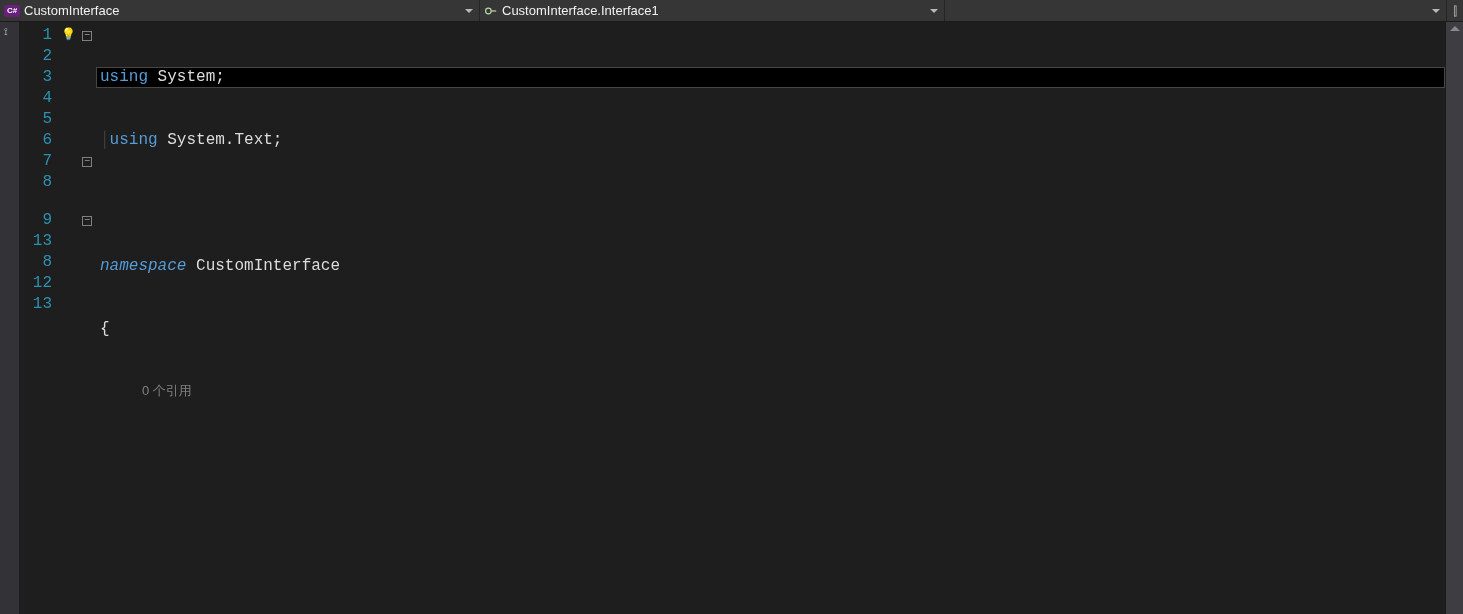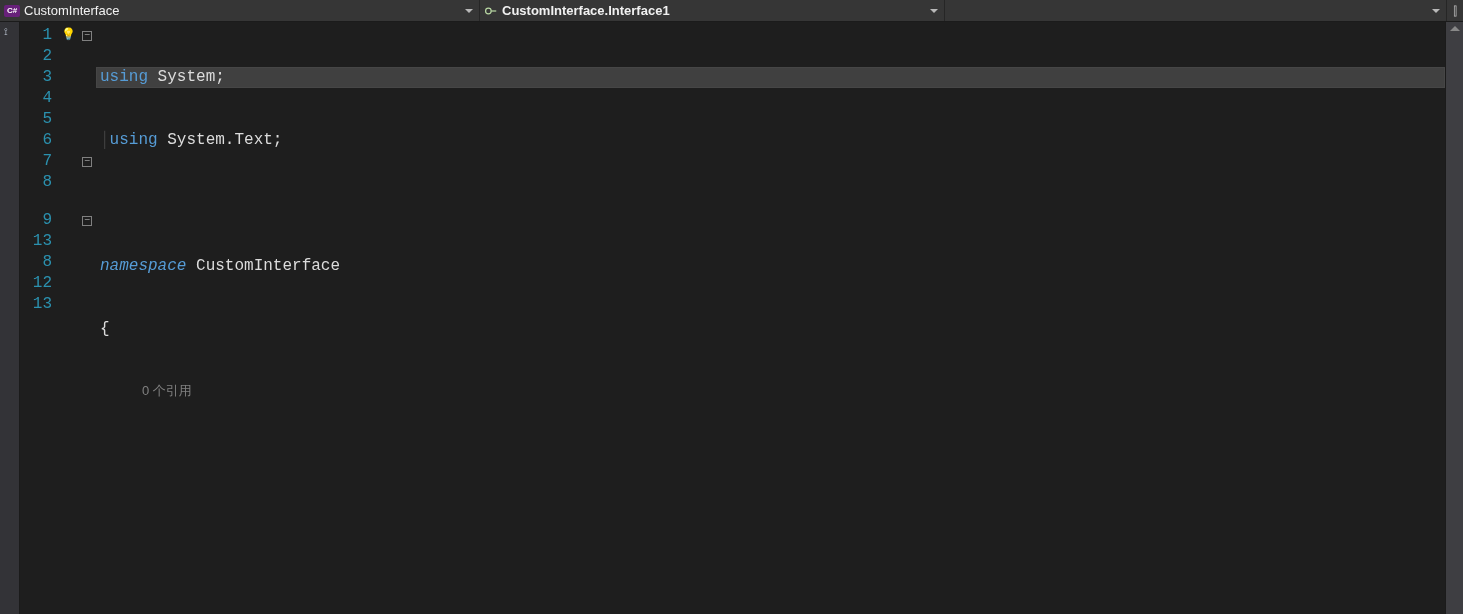--- a/index.html
+++ b/index.html
@@ -27,21 +27,21 @@
   display: flex;
   align-items: center;
   padding: 0 6px 0 4px;
   color: #f1f1f1;
   gap: 4px;
   position: relative;
   height: 100%;
   cursor: default;
 }
 .nav-dd.half { flex: 0 0 480px; border-right: 1px solid #262626; }
-.nav-dd.half2 { flex: 0 0 465px; border-right: 1px solid #262626; font-weight: bold; }
+.nav-dd.half2 { flex: 0 0 465px; border-right: 1px solid #262626; }
 .nav-dd.rest { flex: 1; }
 .nav-dd .chev {
   margin-left: auto;
   width: 0; height: 0;
   border-left: 4px solid transparent;
   border-right: 4px solid transparent;
   border-top: 4px solid #b8b8b8;
 }
 .cs-badge {
   display: inline-flex; align-items: center; justify-content: center;
@@ -112,21 +112,21 @@
 .code .codelens {
   height: 17px; font-size: 13px; font-family: "Segoe UI", Arial, sans-serif;
   color: #808080; padding-left: 46px;
   display: flex; align-items: center;
 }
 .k-using { color: #569cd6; }
 .k-ns    { color: #569cd6; font-style: italic; }
 .t-plain { color: #dcdcdc; }
 
 
-.ln.hl { background: #404040; box-shadow: inset 0 0 0 1px #464646; }
+.ln.hl { background: #000000; box-shadow: inset 0 0 0 1px #464646; }
 
 
 .guide { color: #404040; }
 
 
 .vscroll {
   width: 18px; background: #3e3e42;
   border-left: 1px solid #1b1b1b;
   position: relative;
 }

